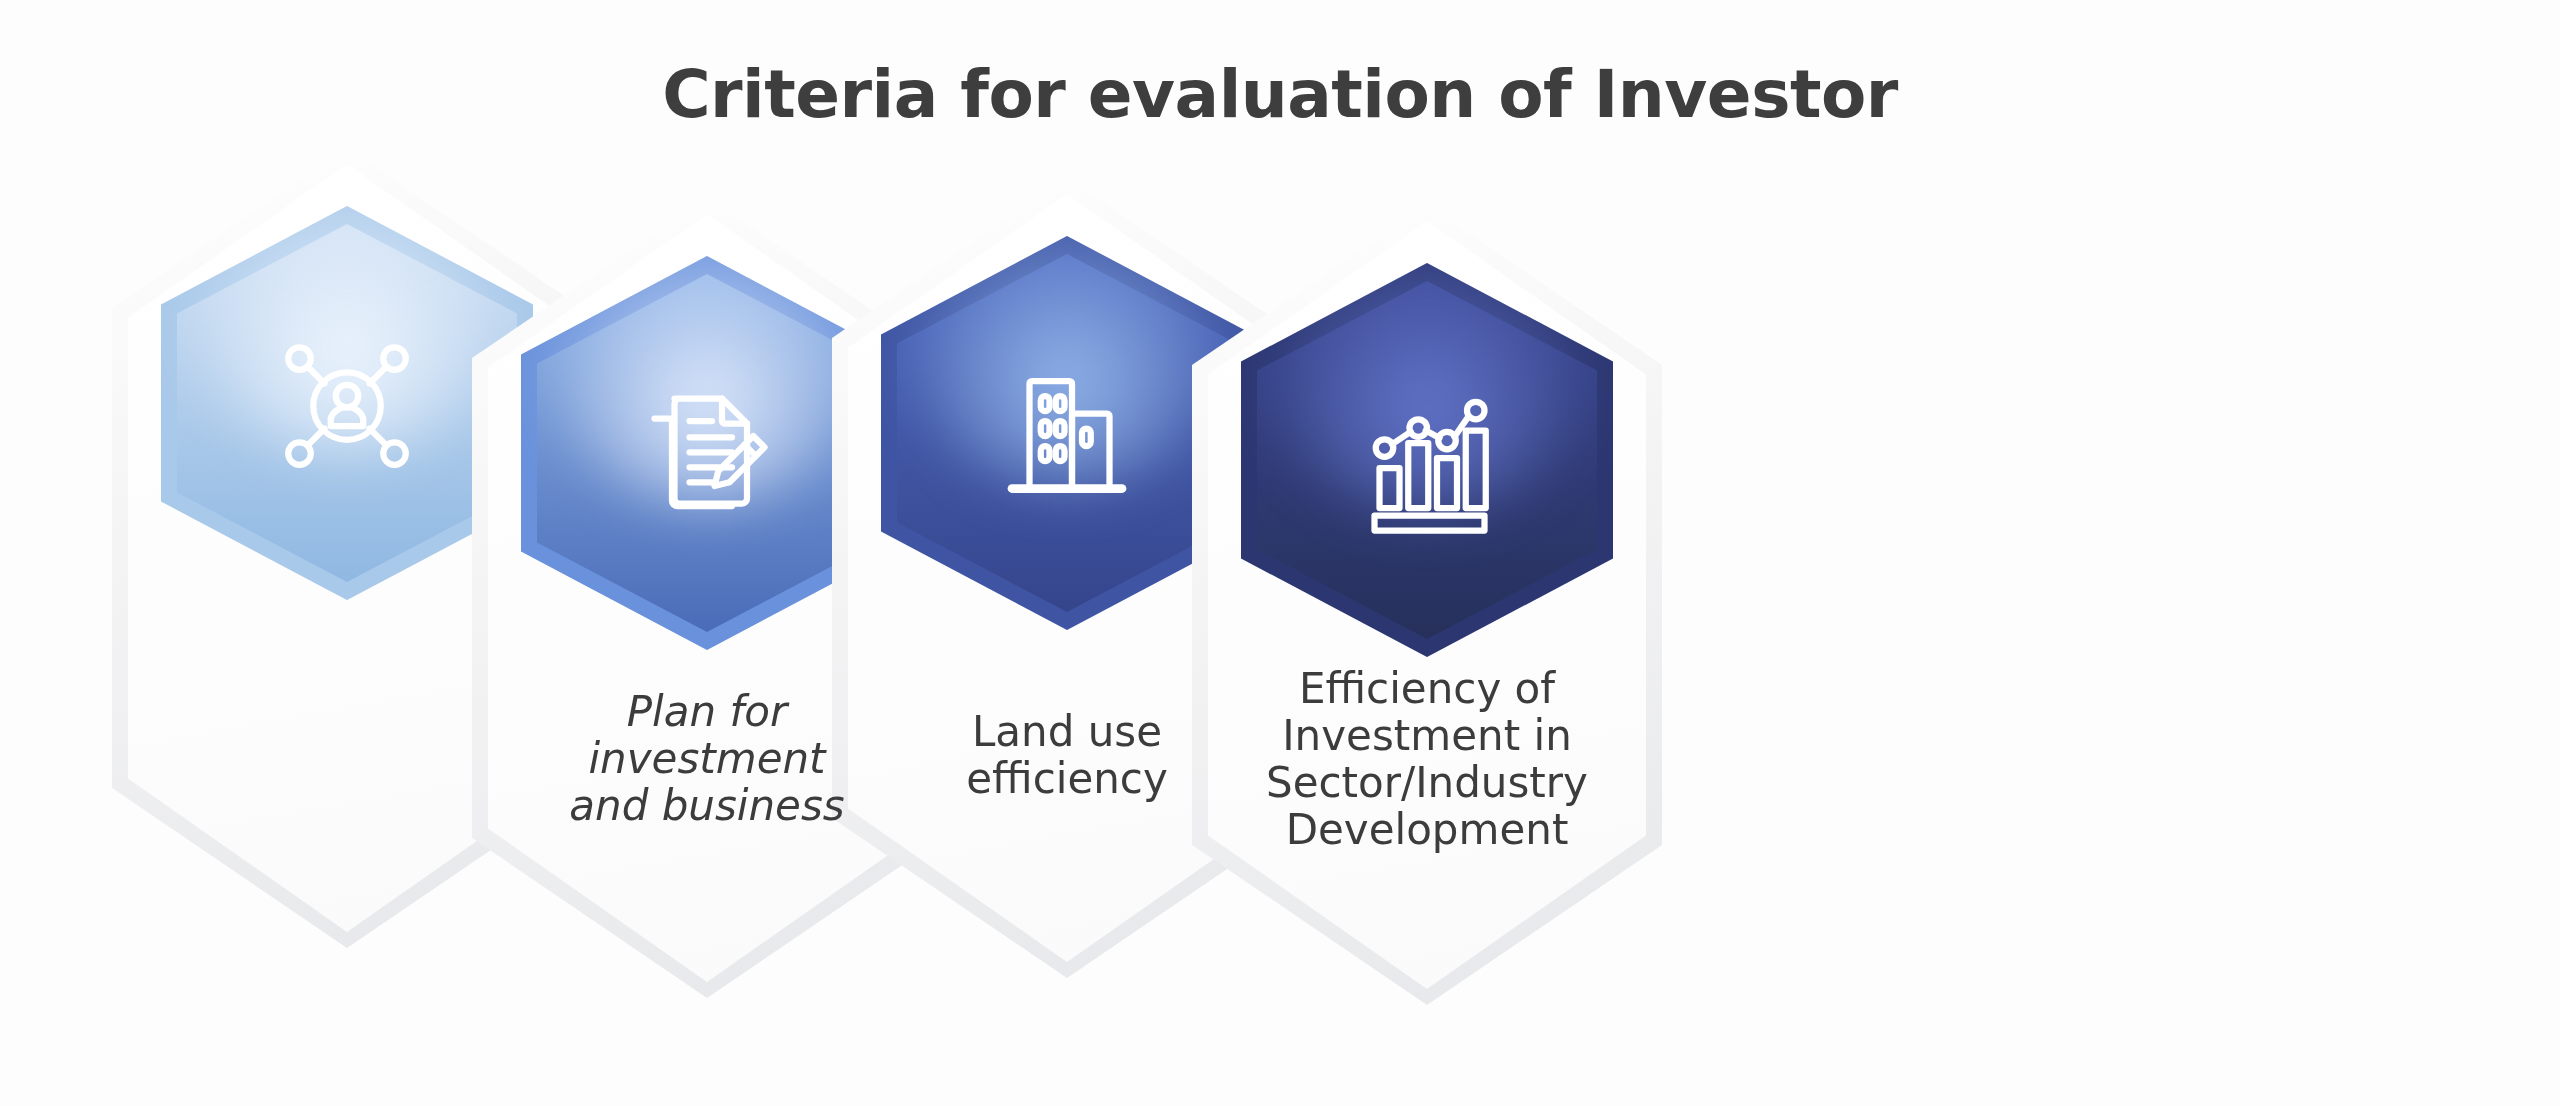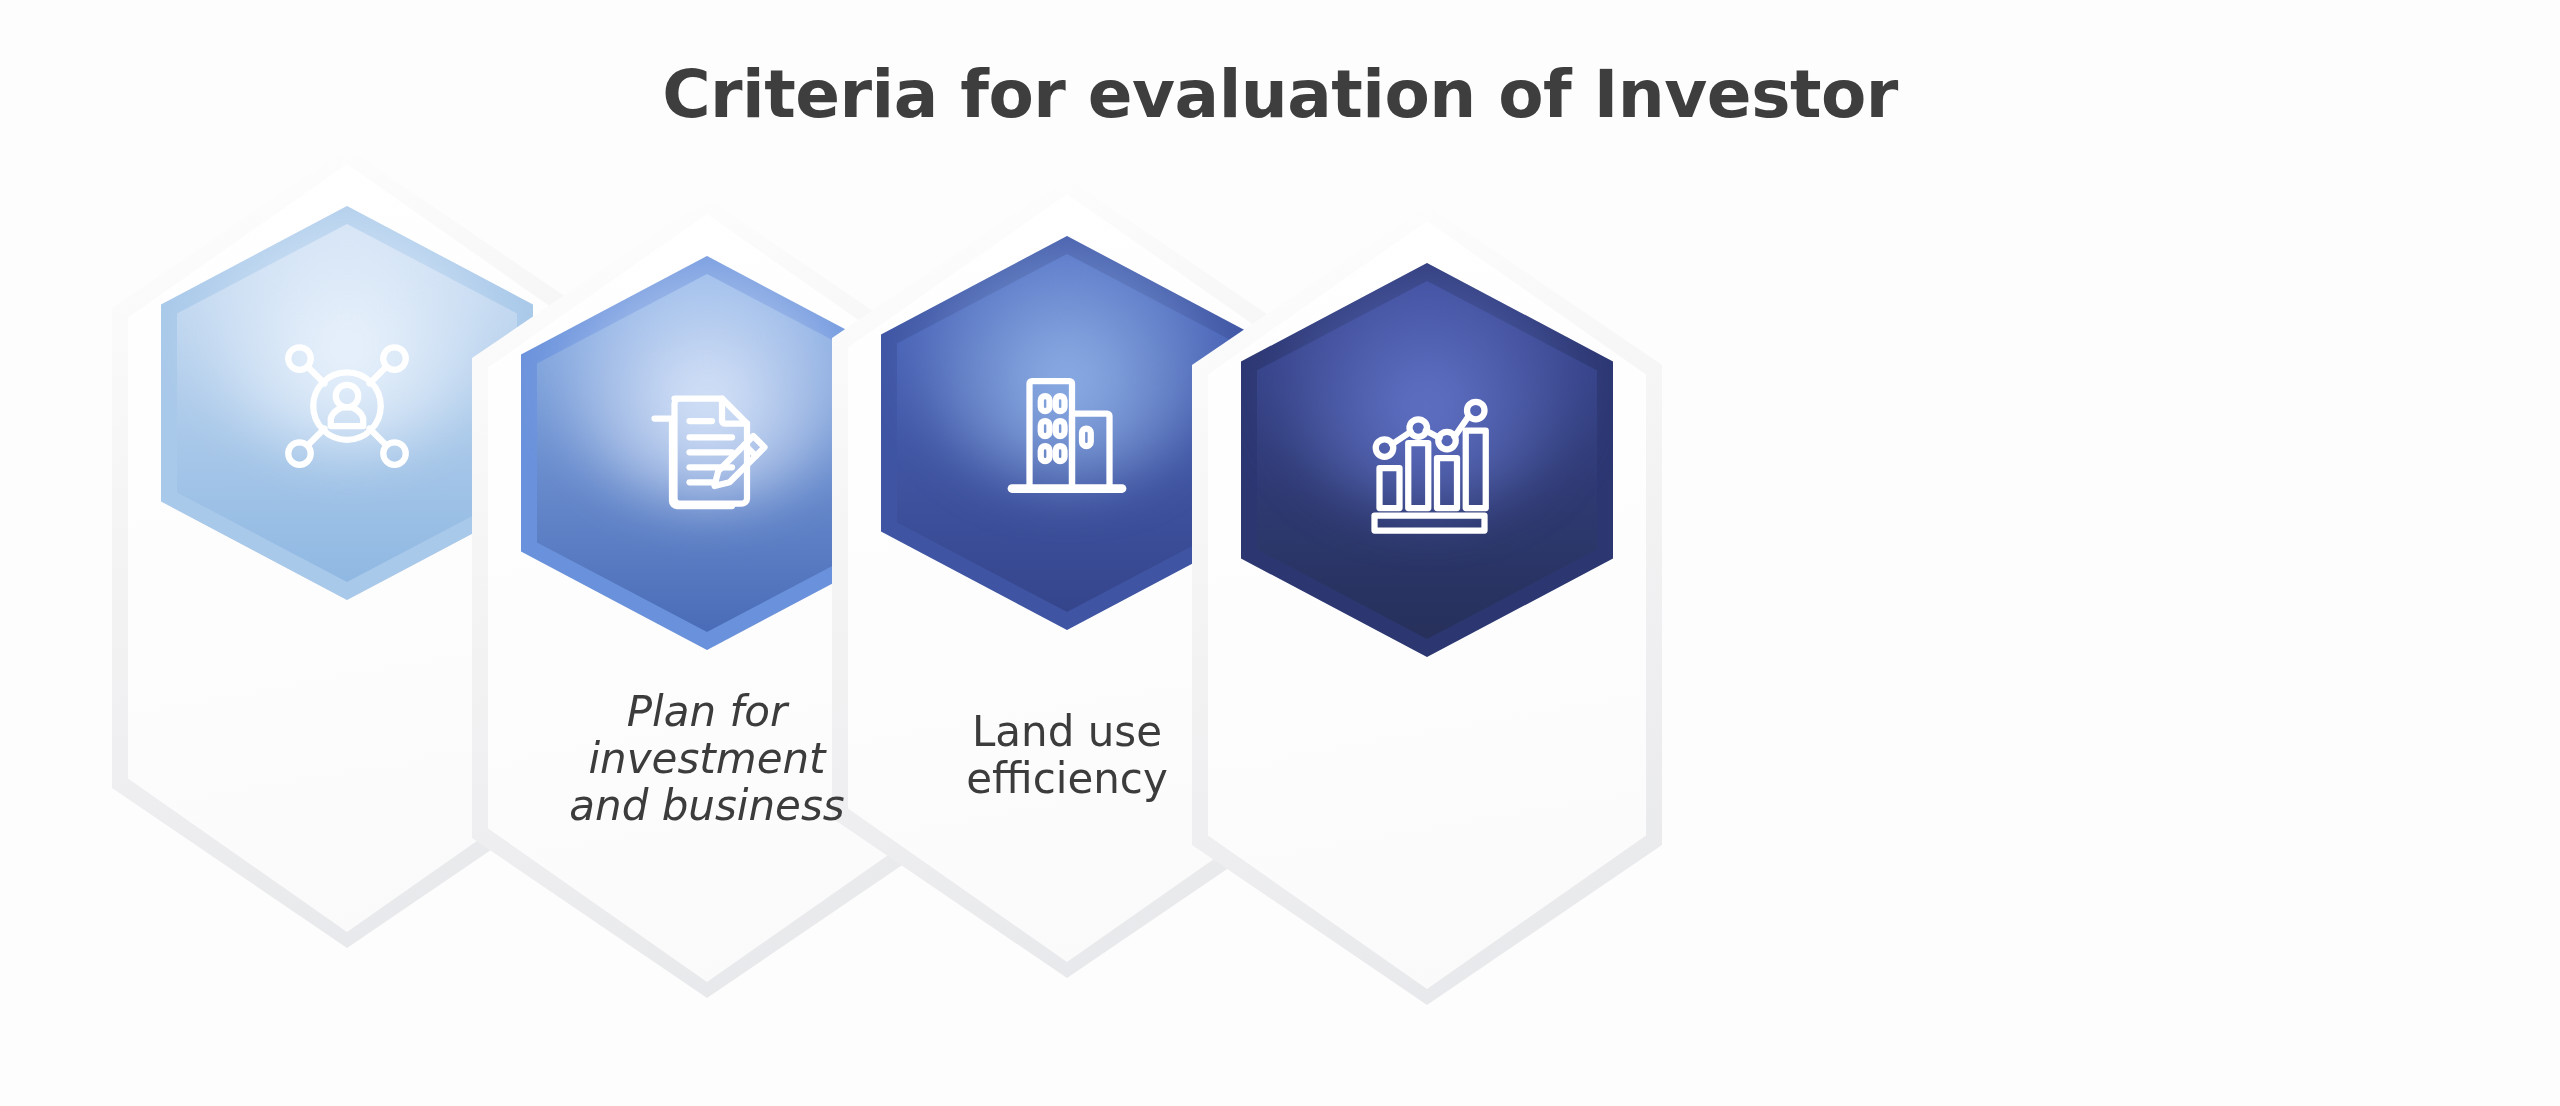--- a/index.html
+++ b/index.html
@@ -275,14 +275,18 @@
     <circle cx="26" cy="48" r="7"></circle>
     <circle cx="53" cy="32" r="7"></circle>
     <circle cx="76" cy="42" r="7"></circle>
     <circle cx="99" cy="18" r="7"></circle>
     <line x1="32" y1="45" x2="47" y2="35"></line>
     <line x1="59" y1="34" x2="70" y2="40"></line>
     <line x1="82" y1="39" x2="93" y2="23"></line>
   </svg>
         </div>
       </div>
+      <div class="card-label" style="top: 460px;">Efficiency of
+Investment in
+Sector/Industry
+Development</div>
     </div>
   </div>
 
 </body></html>

